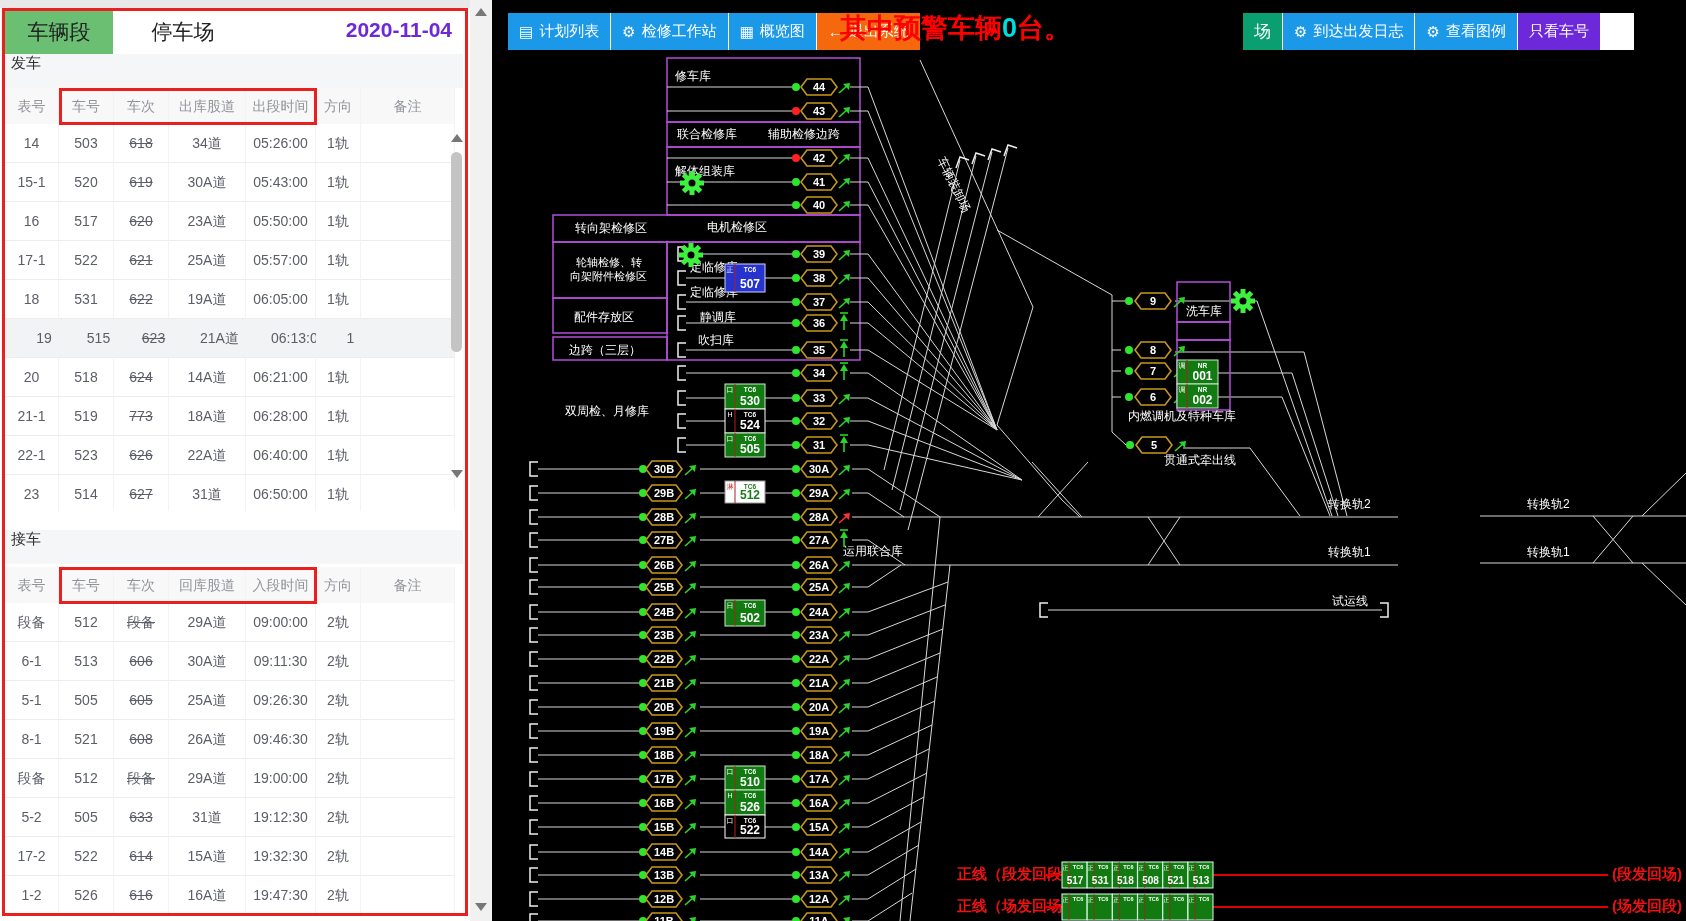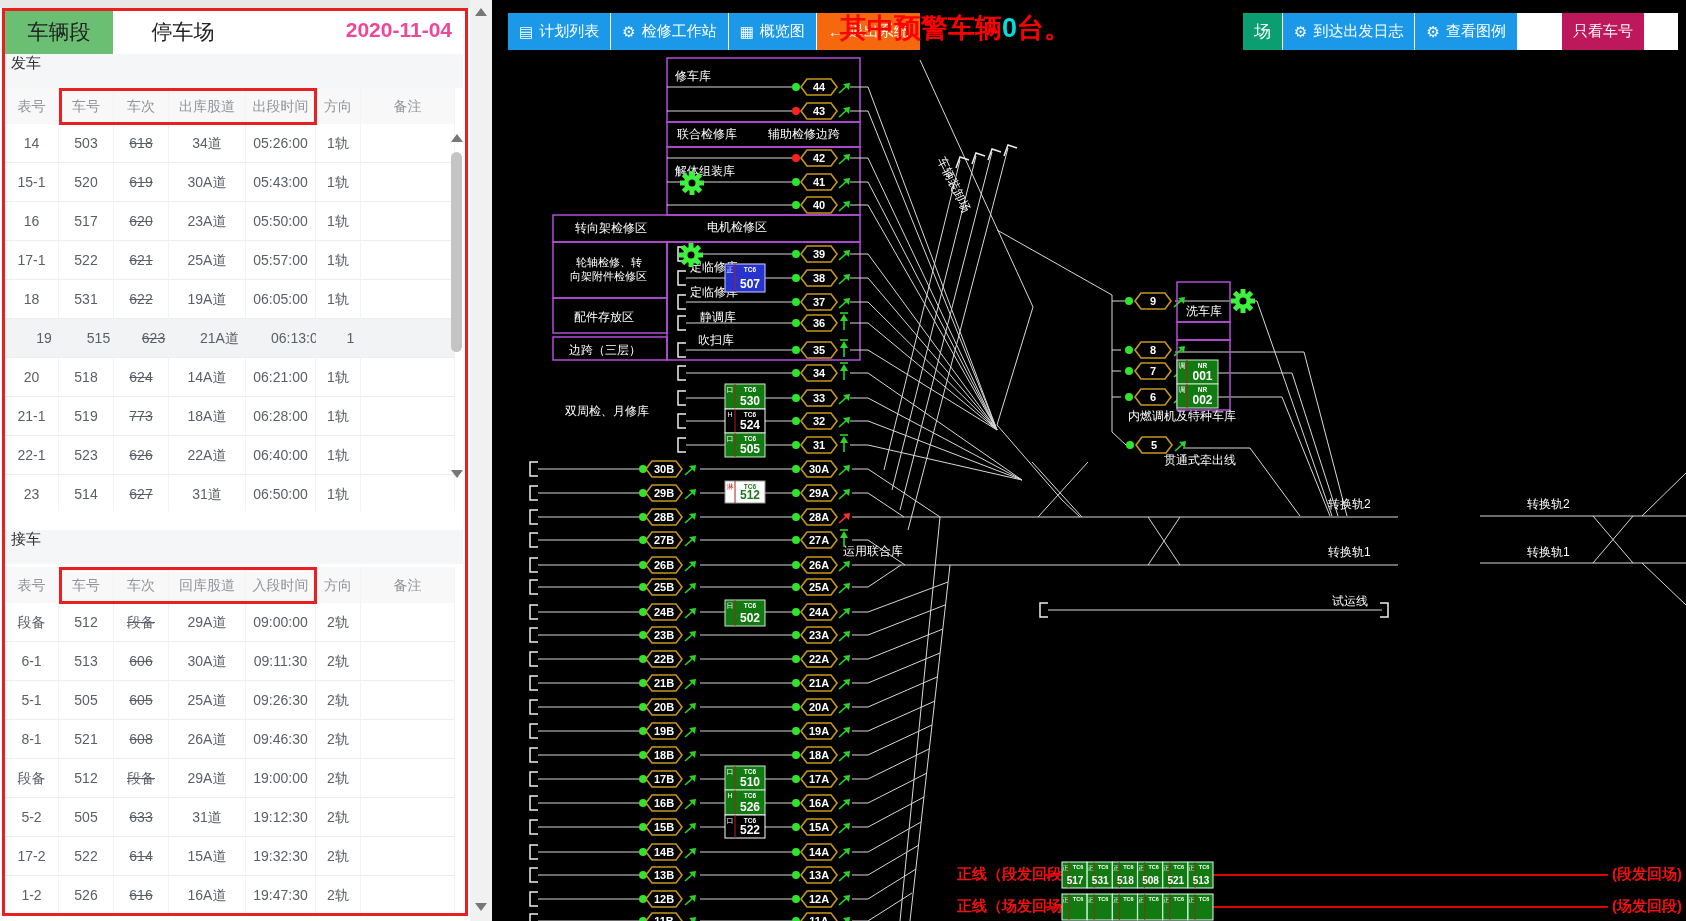--- a/index.html
+++ b/index.html
@@ -7,21 +7,21 @@
          font-family:"Liberation Sans","DejaVu Sans",sans-serif;}
   
   .left-panel{position:absolute;left:0;top:0;width:470px;height:921px;background:#fff;}
   .top-strip{position:absolute;left:0;top:0;width:470px;height:8px;background:#e8e8e8;}
   .panel-border{position:absolute;left:2px;top:8px;width:460px;height:902px;
                 border:3px solid #ea2020;pointer-events:none;z-index:40;}
   .tabbar{position:absolute;left:5px;top:10px;width:458px;height:44px;background:#fff;display:flex;align-items:stretch;}
   .tab{display:flex;align-items:center;justify-content:center;font-size:21px;color:#222;width:108px;cursor:pointer;}
   .tab.active{background:#6abf73;}
   .tab.plain{width:140px;background:#fff;}
-  .date{position:absolute;right:18px;top:18px;font-size:21px;font-weight:bold;color:#ec4899;}
+  .date{position:absolute;right:18px;top:18px;font-size:21px;font-weight:bold;color:#6d28d9;}
   .section-band{position:absolute;left:5px;width:458px;height:34px;background:#f5f6f8;
                 display:flex;align-items:flex-start;font-size:15px;color:#333;padding-left:6px;box-sizing:border-box;}
   .thead,.trow{display:grid;grid-template-columns:54px 55px 55px 77px 70px 45px 94px;}
   .thead div{height:36px;line-height:36px;text-align:center;font-size:14px;color:#909399;
              background:#f8f8f9;border-bottom:5px solid #0f172a;border-right:1px solid #f2f3f5;}
   .trow div{height:38px;line-height:38px;text-align:center;font-size:14px;color:#5a5e66;
             border-bottom:1px solid #ebeef0;border-right:1px solid #f2f3f5;background:#fff;}
   .trow.hl div{background:#f2f3f5;padding-left:25px;}
   .trow div.strike{text-decoration:line-through;}
   .hdr-redbox{position:absolute;width:258px;height:37px;border:3px solid #ea2020;box-sizing:border-box;z-index:41;}
@@ -34,21 +34,21 @@
   
   .sb-outer{position:absolute;left:470px;top:0;width:22px;height:921px;background:#f1f1f1;}
   
   .diagram{position:absolute;left:492px;top:0;width:1194px;height:921px;background:#000;overflow:hidden;}
   .toolbar-group{position:absolute;top:13px;height:37px;display:inline-flex;background:#fff;gap:1px;z-index:30;}
   .tbtn{display:flex;align-items:center;gap:6px;padding:0 11px;font-size:15px;color:#fff;cursor:pointer;white-space:nowrap;}
   .tbtn .ico{font-size:15px;}
   .tbtn.blue{background:#1b99e8;}
   .tbtn.orange{background:#f5680e;}
   .tbtn.green{background:#0b9e70;font-size:17px;}
-  .tbtn.gray{background:#be185d;color:#fff;margin-left:44px;}
+  .tbtn.gray{background:#6d28d9;color:#fff;}
   .tbtn.white{background:#fff;width:33px;padding:0;}
   .warn{position:absolute;left:348px;top:10px;font-size:27px;font-weight:bold;color:#f00;z-index:30;white-space:nowrap;}
   .warn .cnt{color:#00dddd;}
   svg text{font-family:"Liberation Sans","DejaVu Sans",sans-serif;}
 </style>
 </head>
 <body>
 
 <div class="stage">
 

